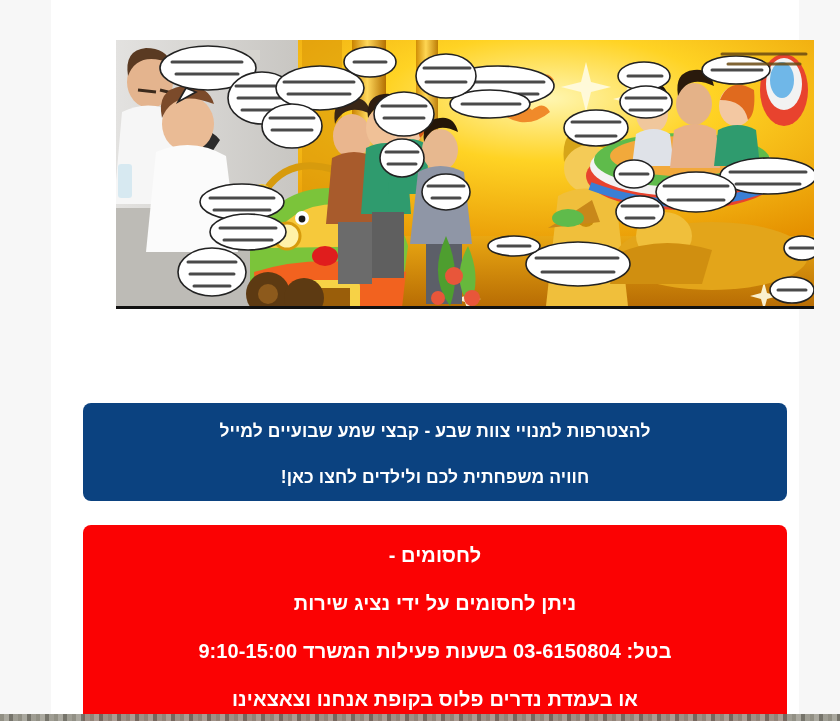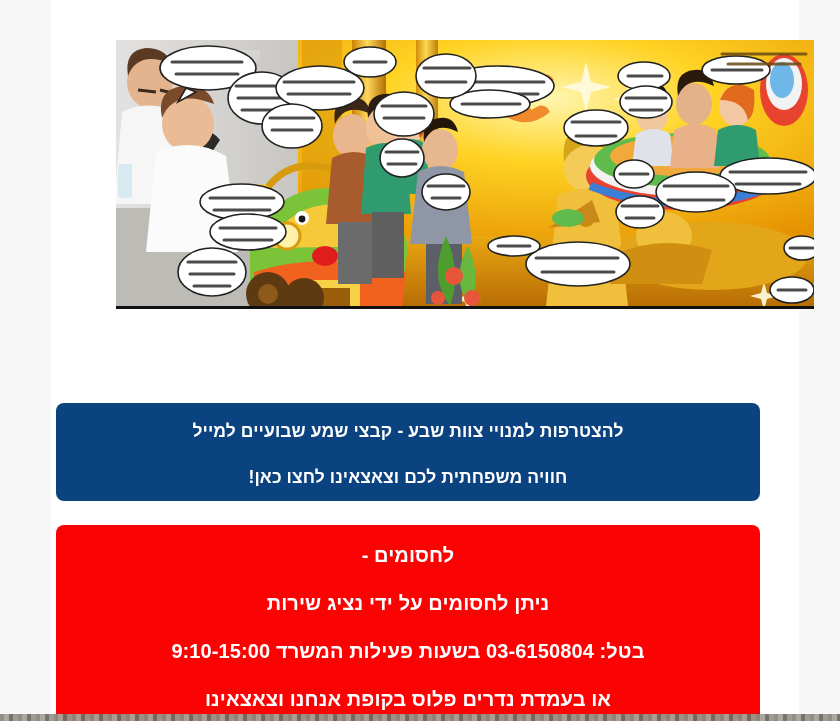--- a/index.html
+++ b/index.html
@@ -42,21 +42,21 @@
     position: absolute;
     inset: 0;
     width: 100%;
     height: 100%;
     display: block;
   }
 
   
   .cta-panel {
     position: absolute;
-    left: 5px;   
+    left: 32px;   
     width: 704px;
     box-sizing: border-box;
     border-radius: 8px;
     text-align: center;
     color: #ffffff;
     padding: 18px 14px 20px 14px;
   }
   .cta-panel.blue {
     top: 403px;
     height: 98px;
@@ -376,21 +376,21 @@
       </g>
 
       <g>
         <path d="M606 14 h84 M612 24 h72" stroke="#6a4a12" stroke-width="3" stroke-linecap="round" opacity=".85"></path>
       </g>
     </svg>
   </figure>
 
   <div class="cta-panel blue">
     <div class="cta-line">להצטרפות למנויי צוות שבע - קבצי שמע שבועיים למייל</div>
-    <div class="cta-line">חוויה משפחתית לכם וצאצאינו לחצו כאן!</div>
+    <div class="cta-line">חוויה משפחתית לכם ולילדים לחצו כאן!</div>
   </div>
 
   <div class="cta-panel red">
     <div class="cta-line">לחסומים -</div>
     <div class="cta-line">ניתן לחסומים על ידי נציג שירות</div>
     <div class="cta-line">בטל: 03-6150804 בשעות פעילות המשרד 9:10-15:00</div>
     <div class="cta-line">או בעמדת נדרים פלוס בקופת אנחנו וצאצאינו</div>
   </div>
 
 </div>

